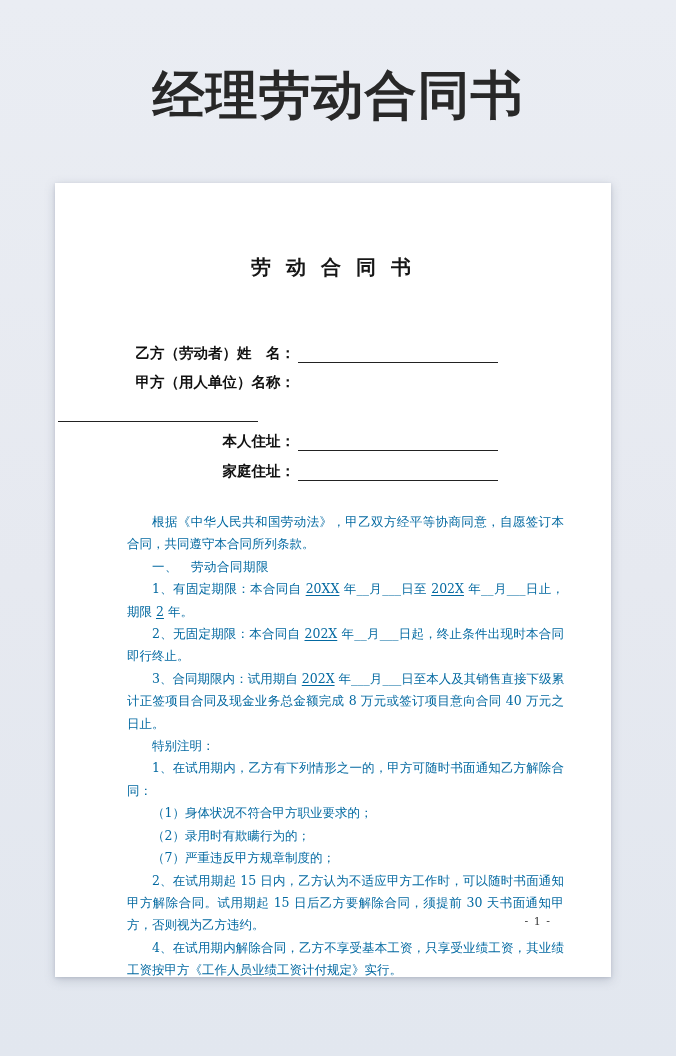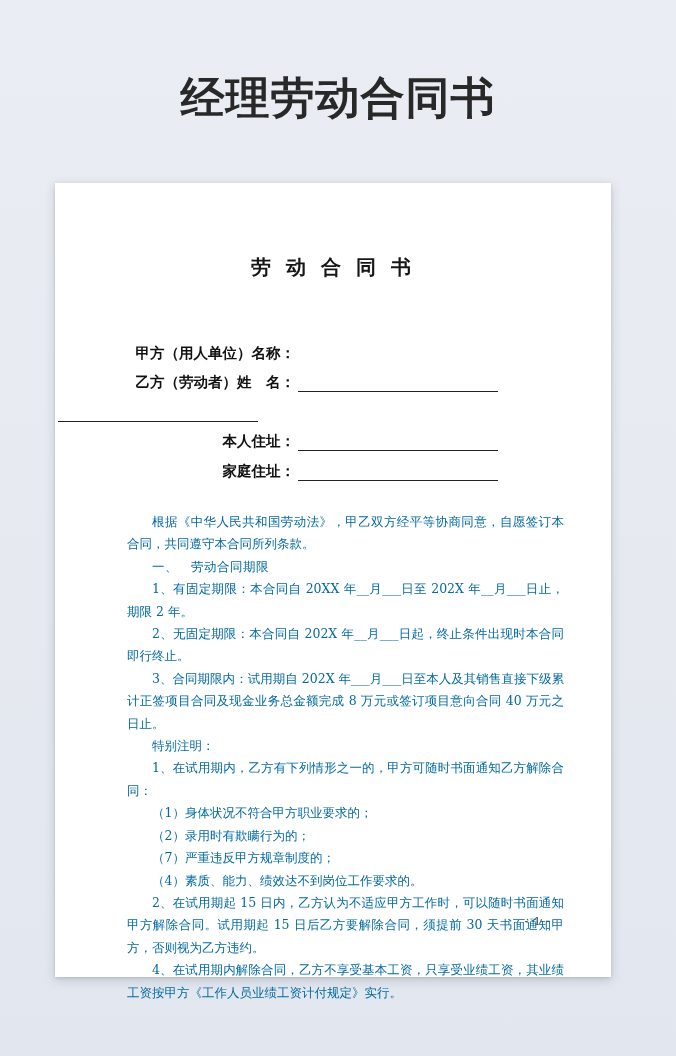--- a/index.html
+++ b/index.html
@@ -7,21 +7,21 @@
   body {
     width: 676px; height: 1056px; overflow: hidden;
     background: linear-gradient(180deg, #eaedf3 0%, #e6e9f0 55%, #e2e7ef 100%);
     font-family: "Liberation Sans", sans-serif;
   }
   .stage { position: relative; width: 676px; height: 1056px; }
 
   
   .hero { text-align: center; padding-top: 64px; }
   .hero-title {
-    margin: 10px; font-size: 44px; line-height: 1.1; font-weight: 700;
+    margin: 3px; font-size: 52px; line-height: 1.1; font-weight: 700;
     color: #282828; letter-spacing: 1px;
     font-family: "Liberation Sans", sans-serif;
   }
   .hero-sub {
     margin: 11px 0 0 0; font-size: 25px; line-height: 1.2;
     color: #4b4b4b; letter-spacing: 1px; font-weight: 400;
   }
 
   
   .paper {
@@ -53,21 +53,21 @@
   .doc-body { position: absolute; left: 72px; top: 328px; width: 437px; }
   .doc-body p {
     margin: 0; text-indent: 25px; text-align: justify;
     font-family: "DejaVu Serif", "Liberation Serif", serif;
     font-size: 12.5px; line-height: 22.4px; color: #0369a1;
   }
   .doc-body p.hd {
     font-weight: 400; letter-spacing: 0.5px;
     font-family: "Liberation Sans", sans-serif;
   }
-  .doc-body .u { text-underline-offset: 2px; }
+  .doc-body .u { text-decoration: underline; text-underline-offset: 2px; }
 
   .page-num {
     position: absolute; right: 60px; bottom: 49px;
     font-family: "DejaVu Serif", "Liberation Serif", serif;
     font-size: 11px; color: #3a3a3a; letter-spacing: 1px;
   }
 </style>
 </head>
 <body>
 
@@ -75,27 +75,27 @@
 
   <header class="hero">
     <h1 class="hero-title">经理劳动合同书</h1>
   </header>
 
   <div class="paper">
     <h2 class="doc-title">劳 动 合 同 书</h2>
 
     <div class="fields">
   <div class="field-row">
-    <span class="field-label">甲方（用人单位）名称：</span>
-    <span class="field-line" style="visibility: hidden;"></span>
+    <span class="field-label">乙方（劳动者）姓　名：</span>
+    <span class="field-line"></span>
   </div>
 
   <div class="field-row">
-    <span class="field-label">乙方（劳动者）姓　名：</span>
-    <span class="field-line"></span>
+    <span class="field-label">甲方（用人单位）名称：</span>
+    <span class="field-line" style="visibility: hidden;"></span>
   </div>
 
   <div class="field-row">
     <span class="field-line"></span>
   </div>
 
   <div class="field-row">
     <span class="field-label">本人住址：</span>
     <span class="field-line"></span>
   </div>
@@ -120,21 +120,20 @@
   <p><span>特别注明：</span></p>
 
   <p><span>1、在试用期内，乙方有下列情形之一的，甲方可随时书面通知乙方解除合同：</span></p>
 
   <p><span>（1）身体状况不符合甲方职业要求的；</span></p>
 
   <p><span>（2）录用时有欺瞒行为的；</span></p>
 
   <p><span>（7）严重违反甲方规章制度的；</span></p>
 
-  <p><span>（4）素质、能力、绩效达不到岗位工作要求的。</span></p>
 
   <p><span>2、在试用期起 15 日内，乙方认为不适应甲方工作时，可以随时书面通知甲方解除合同。试用期起 15 日后乙方要解除合同，须提前 30 天书面通知甲方，否则视为乙方违约。</span></p>
 
 
   <p><span>4、在试用期内解除合同，乙方不享受基本工资，只享受业绩工资，其业绩工资按甲方《工作人员业绩工资计付规定》实行。</span></p>
 </div>
 
     <div class="page-num">- 1 -</div>
   </div>
 

